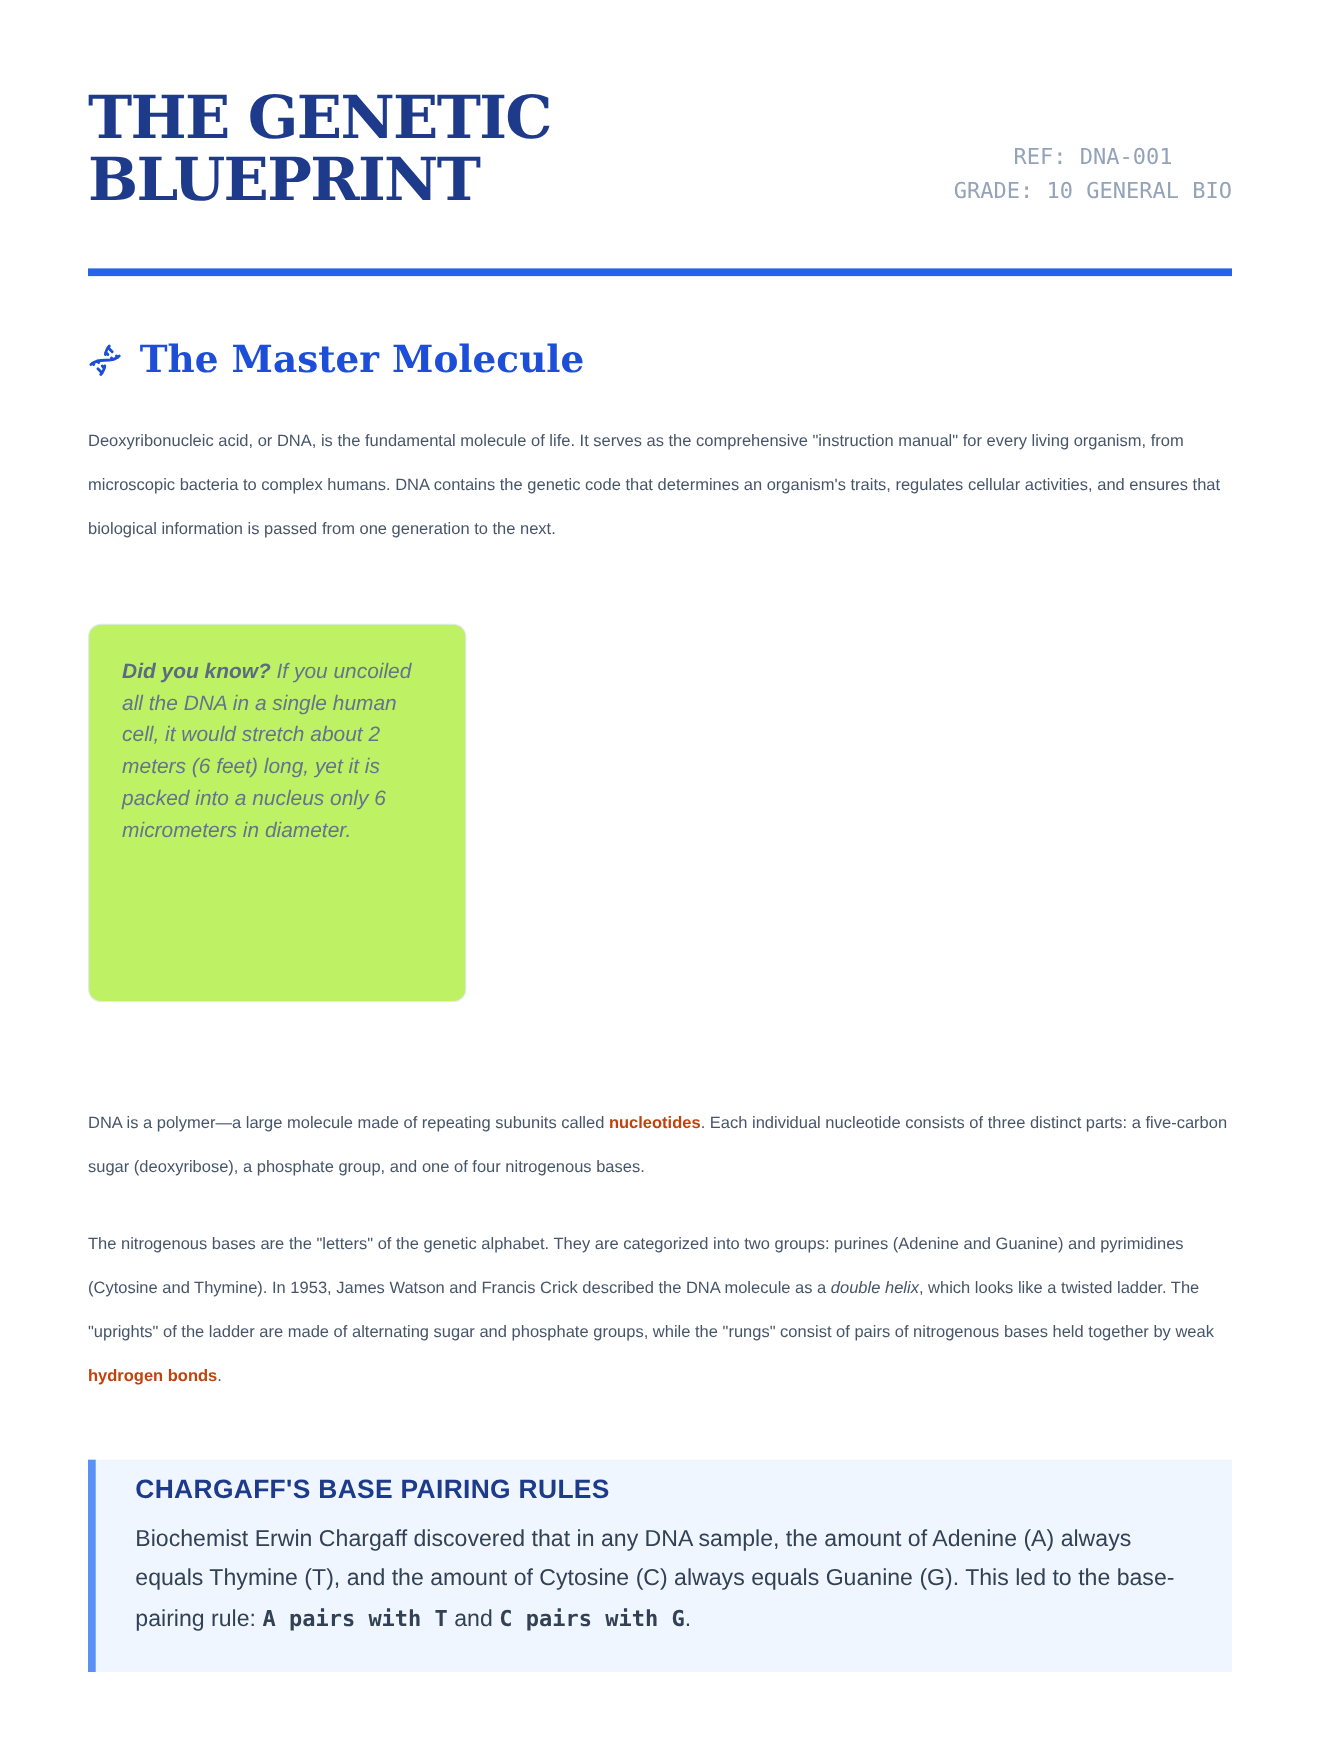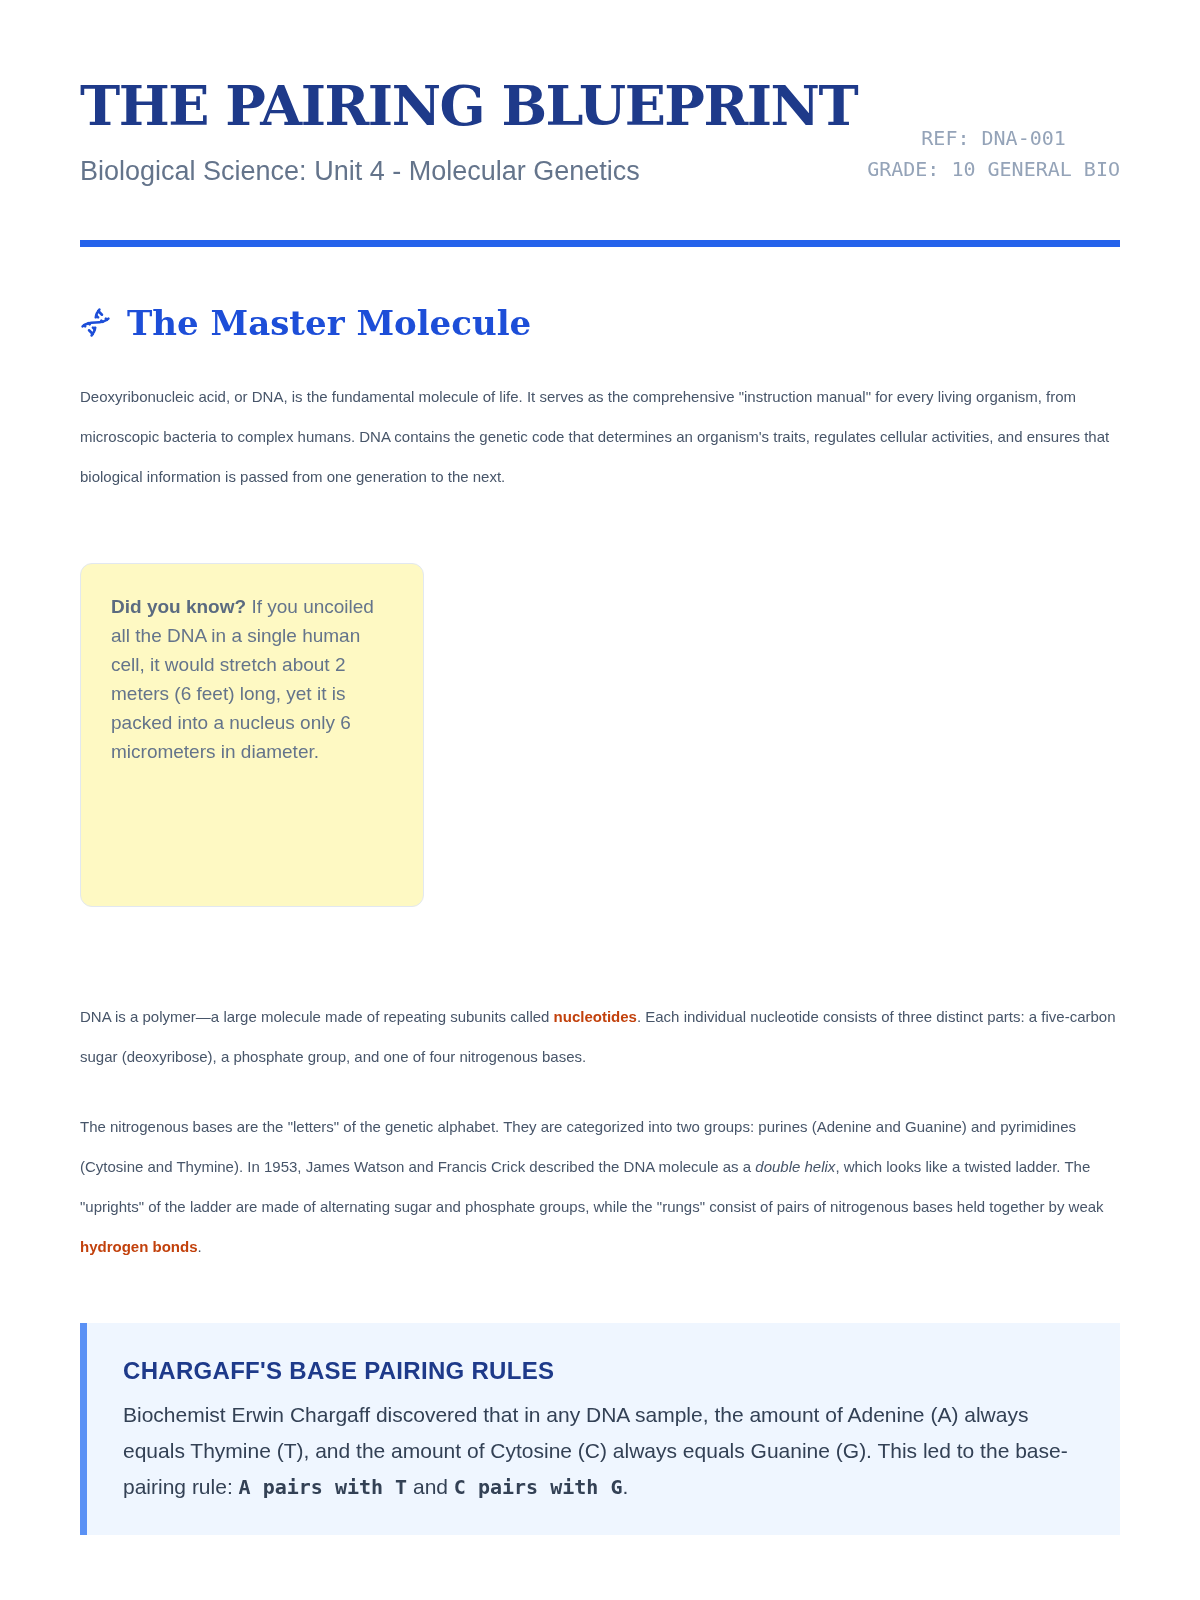--- a/index.html
+++ b/index.html
@@ -60,42 +60,43 @@
   .master-left { flex: 1 1 auto; min-width: 0; }
   .body-text {
     margin: 34px 0 0 0;
     font-size: 15px;
     line-height: 40px;
     color: #475569;
   }
   .aside-box {
     flex: 0 0 344px;
     width: 344px;
-    background: #fef9c3;
+    background: #bef264;
     border: 1px solid #e2e8f0;
     border-radius: 12px;
     padding: 28px 30px;
+    font-style: italic;
     font-size: 19px;
     line-height: 29px;
     color: #64748b;
   }
   .aside-box b { color: #5b6b80; }
 
   
   .section-architecture { margin-top: 90px; }
   .section-architecture .body-text.first { margin-top: 36px; }
   .section-architecture .body-text.second { margin-top: 30px; }
   strong.term { color: #c2410c; font-weight: bold; }
 
   
   .callout {
     margin-top: 56px;
     background: #eff6ff;
     border-left: 7px solid #5a91f5;
-    padding: 34px 36px 30px 36px;
+    padding: 14px 36px 30px 36px;
   }
   .callout h3 {
     margin: 0 0 12px 0;
     font-size: 24px;
     line-height: 28px;
     letter-spacing: 0.3px;
     color: #1e3a8a;
     font-weight: bold;
   }
   .callout p {
@@ -115,22 +116,21 @@
   
   .section-replication { margin-top: 86px; }
 </style>
 </head>
 <body>
 
 <div class="page">
 
   <div class="header">
     <div>
-      <h1 class="doc-title">THE PAIRING BLUEPRINT</h1>
-      <p class="doc-subtitle">Biological Science: Unit 4 - Molecular Genetics</p>
+      <h1 class="doc-title">THE GENETIC BLUEPRINT</h1>
     </div>
     <div class="doc-meta">
       <div>REF: DNA-001</div>
       <div>GRADE: 10 GENERAL BIO</div>
     </div>
   </div>
 
   <div class="rule"></div>
 
   <div class="section-master">

